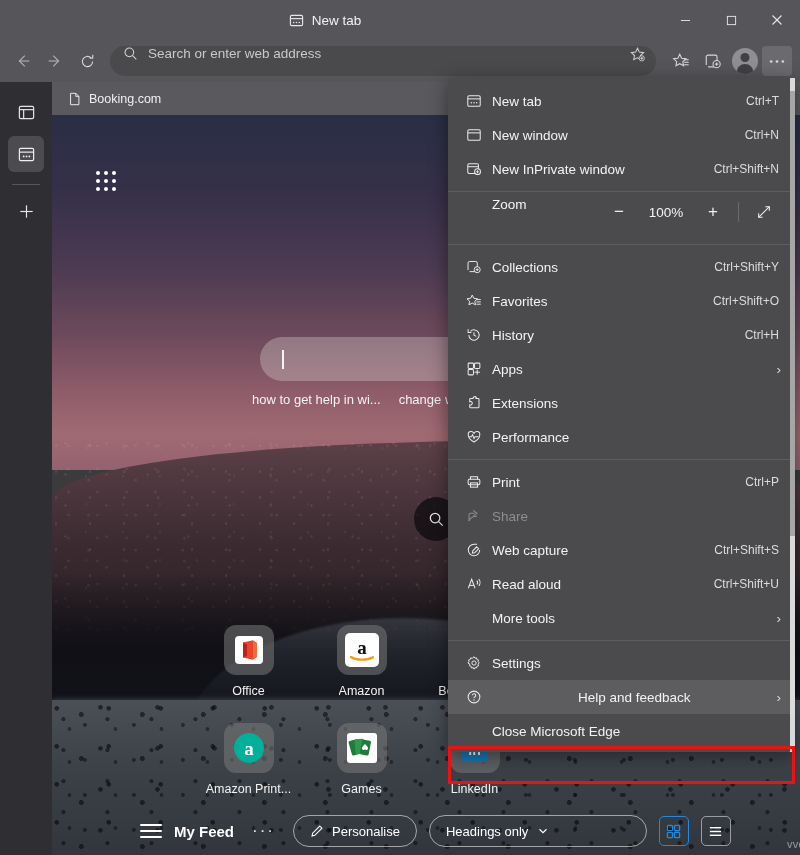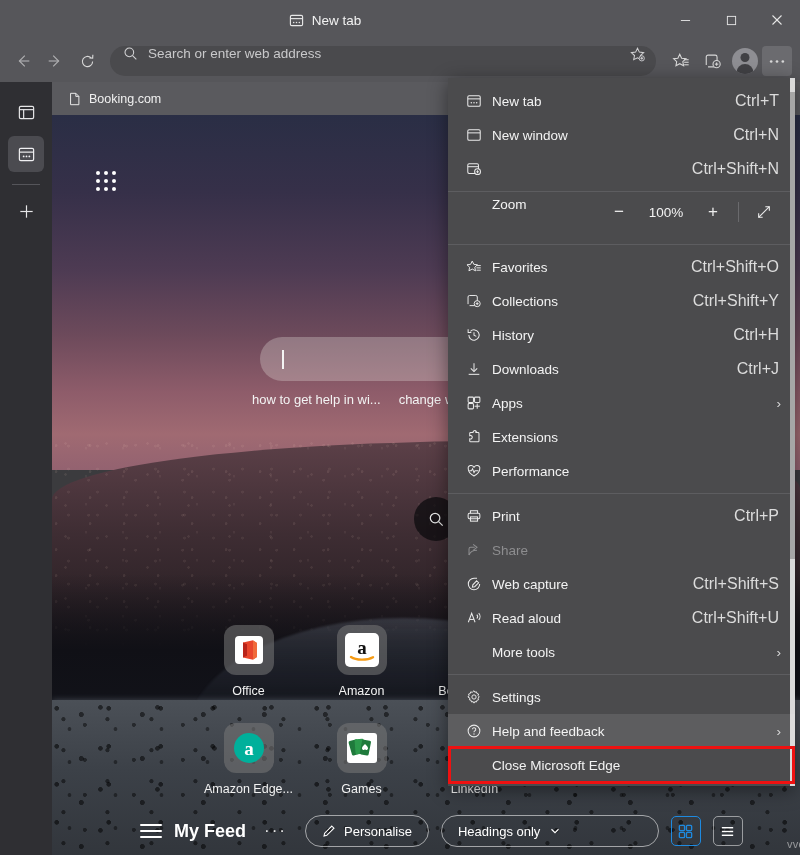--- a/index.html
+++ b/index.html
@@ -206,21 +206,21 @@
   }
 
   
   .feedbar {
     position: absolute; left: 52px; bottom: 0; width: 748px; height: 48px;
     display: flex; align-items: center; gap: 12px; padding-left: 36px;
     color: #fff;
   }
   .hamb { width: 22px; display: flex; flex-direction: column; gap: 4px; }
   .hamb i { display: block; height: 2px; background: #fff; border-radius: 1px; }
-  .feed-title { font-size: 18px; font-weight: 700; }
+  .feed-title { font-size: 15px; font-weight: 700; }
   .feed-dots { color: #e6e6e6; font-size: 17px; letter-spacing: 2px; padding: 0 6px; }
   .pill {
     height: 32px; border: 1px solid rgba(255,255,255,.55); border-radius: 16px;
     display: flex; align-items: center; gap: 8px; padding: 0 16px;
     font-size: 13px; color: #fff; white-space: nowrap;
   }
   .pill.wide { min-width: 218px; }
   .sqbtn {
     width: 30px; height: 30px; border-radius: 5px;
     border: 1px solid rgba(255,255,255,.5);
@@ -240,37 +240,37 @@
     padding: 6px 0 4px;
     z-index: 40;
   }
   .mrow {
     height: 34px; display: flex; align-items: center;
     padding: 0 14px 0 18px; color: #f3f3f3; font-size: 13.5px;
     position: relative;
   }
   .mrow .micon { width: 26px; flex: 0 0 26px; display: flex; align-items: center; color: #eaeaea; }
   .mrow .mlabel { flex: 1 1 auto; }
-  .mrow .maccel { color: #dcdcdc; font-size: 16px; margin-left: auto; padding-right: 2px; }
+  .mrow .maccel { color: #dcdcdc; font-size: 12px; margin-left: auto; padding-right: 2px; }
   .mrow .mchev { color: #d8d8d8; margin-left: auto; }
   .mrow.disabled { color: #8d8d8f; }
   .mrow.disabled .micon { color: #8d8d8f; }
   .msep { height: 1px; background: #5d5d60; margin: 5px 0; }
   .zoomrow {
     height: 42px; display: flex; align-items: flex-start;
     padding: 0 14px 0 18px; color: #f3f3f3; font-size: 13.5px;
   }
   .zoomrow .zlabel { flex: 0 0 auto; padding-left: 26px; }
   .zctl { margin-left: auto; display: flex; align-items: center; gap: 2px; }
   .zbtn { width: 34px; height: 30px; display: flex; align-items: center; justify-content: center;
     border-radius: 4px; color: #ededed; font-size: 17px; }
   .zval { width: 56px; text-align: center; font-size: 13.5px; }
   .zdiv { width: 1px; height: 20px; background: #6a6a6d; margin: 0 6px; }
   .mrow.nosub .mlabel { padding-left: 26px; }
-  .highlight-row { background: rgba(255,255,255,.10); }
+  .highlight-row { background: rgba(255,255,255,.10); text-align: center; }
   .redbox {
     position: absolute; left: 0; top: 636px; width: 347px; height: 38px;
     border: 3px solid #ee1111; z-index: 60; pointer-events: none;
   }
   .mscroll {
     position: absolute; right: 0; top: 0; width: 5px; height: 100%;
     background: #d9d9d9;
   }
   .mscroll i {
     position: absolute; left: 0; top: 2%; width: 5px; height: 66%;
@@ -513,21 +513,21 @@
         <div class="tile-label">Booking.com</div>
       </div>
 
       <div class="tile">
         <div class="tile-icon">
           <svg width="32" height="32" viewBox="0 0 32 32">
             <circle cx="16" cy="16" r="15" fill="#00b09b"></circle>
             <text x="16" y="23" font-family="Liberation Serif, serif" font-size="19" font-weight="700" fill="#fff" text-anchor="middle">a</text>
           </svg>
         </div>
-        <div class="tile-label">Amazon Edge...</div>
+        <div class="tile-label">Amazon Print...</div>
       </div>
 
       <div class="tile">
         <div class="tile-icon">
           <svg width="30" height="30" viewBox="0 0 30 30">
             <rect width="30" height="30" rx="3" fill="#ffffff"></rect>
             <g transform="translate(3,3)">
               <rect x="0" y="4" width="9" height="15" rx="1.5" fill="#1f7a3c" transform="rotate(-16 4.5 11)"></rect>
               <rect x="5" y="3" width="9" height="15" rx="1.5" fill="#2c9a4c" transform="rotate(-4 9.5 10)"></rect>
               <rect x="11" y="4" width="9" height="15" rx="1.5" fill="#1f7a3c" transform="rotate(11 15 11)"></rect>
@@ -623,20 +623,21 @@
     </div>
     <div class="mrow">
       <span class="micon">
         <svg width="16" height="16" viewBox="0 0 18 18" fill="none" stroke="currentColor" stroke-width="1.15">
           <rect x="2" y="3" width="12" height="11" rx="1.5"></rect>
             <line x1="2" y1="6.4" x2="14" y2="6.4"></line>
           <circle cx="13" cy="12" r="3.3" fill="#4b4b4d" stroke="currentColor"></circle>
             <path d="M13 10.3v3.4M11.6 12h2.8"></path>
         </svg>
       </span>
+      <span class="mlabel">New InPrivate window</span>
       <span class="maccel">Ctrl+Shift+N</span>
     </div>
 
     <div class="msep"></div>
 
     <div class="zoomrow">
       <span class="zlabel">Zoom</span>
       <span class="zctl">
         <span class="zbtn">−</span>
         <span class="zval">100%</span>
@@ -650,63 +651,52 @@
           </svg>
         </span>
       </span>
     </div>
 
     <div class="msep"></div>
 
     <div class="mrow">
       <span class="micon">
         <svg width="16" height="16" viewBox="0 0 18 18" fill="none" stroke="currentColor" stroke-width="1.1">
-          <path d="M7 2.3l1.8 3.7 4.1.5-3 2.8.8 4-3.7-2-3.7 2 .8-4-3-2.8 4.1-.5z"></path>
-          <line x1="11.8" y1="7.4" x2="16.6" y2="7.4"></line>
-            <line x1="11.8" y1="10" x2="16.6" y2="10"></line>
-            <line x1="11.8" y1="12.6" x2="16.6" y2="12.6"></line>
-        </svg>
-      </span>
-      <span class="mlabel">Favorites</span>
-      <span class="maccel">Ctrl+Shift+O</span>
-    </div>
-    <div class="mrow">
-      <span class="micon">
-        <svg width="16" height="16" viewBox="0 0 18 18" fill="none" stroke="currentColor" stroke-width="1.1">
           <path d="M4 2.8h7a1.7 1.7 0 0 1 1.7 1.7v8a1.7 1.7 0 0 1-1.7 1.7H4"></path>
           <path d="M4 2.8A1.7 1.7 0 0 0 2.3 4.5v8"></path>
           <circle cx="12.6" cy="12" r="3.4" fill="#4b4b4d" stroke="currentColor"></circle>
           <line x1="12.6" y1="10.4" x2="12.6" y2="13.6"></line>
             <line x1="11" y1="12" x2="14.2" y2="12"></line>
         </svg>
       </span>
       <span class="mlabel">Collections</span>
       <span class="maccel">Ctrl+Shift+Y</span>
     </div>
     <div class="mrow">
       <span class="micon">
+        <svg width="16" height="16" viewBox="0 0 18 18" fill="none" stroke="currentColor" stroke-width="1.1">
+          <path d="M7 2.3l1.8 3.7 4.1.5-3 2.8.8 4-3.7-2-3.7 2 .8-4-3-2.8 4.1-.5z"></path>
+          <line x1="11.8" y1="7.4" x2="16.6" y2="7.4"></line>
+            <line x1="11.8" y1="10" x2="16.6" y2="10"></line>
+            <line x1="11.8" y1="12.6" x2="16.6" y2="12.6"></line>
+        </svg>
+      </span>
+      <span class="mlabel">Favorites</span>
+      <span class="maccel">Ctrl+Shift+O</span>
+    </div>
+    <div class="mrow">
+      <span class="micon">
         <svg width="16" height="16" viewBox="0 0 18 18" fill="none" stroke="currentColor" stroke-width="1.15">
           <path d="M3.2 9a5.8 5.8 0 1 0 1.8-4.2"></path>
             <polyline points="2.4,2.6 2.4,6.2 6,6.2"></polyline>
             <polyline points="9,5.8 9,9.2 11.6,10.6"></polyline>
         </svg>
       </span>
       <span class="mlabel">History</span>
       <span class="maccel">Ctrl+H</span>
-    </div>
-    <div class="mrow">
-      <span class="micon">
-        <svg width="16" height="16" viewBox="0 0 18 18" fill="none" stroke="currentColor" stroke-width="1.15">
-          <line x1="9" y1="2.6" x2="9" y2="11.6"></line>
-            <polyline points="5.4,8.2 9,11.8 12.6,8.2"></polyline>
-            <line x1="3" y1="15" x2="15" y2="15"></line>
-        </svg>
-      </span>
-      <span class="mlabel">Downloads</span>
-      <span class="maccel">Ctrl+J</span>
     </div>
     <div class="mrow">
       <span class="micon">
         <svg width="16" height="16" viewBox="0 0 18 18" fill="none" stroke="currentColor" stroke-width="1.15">
           <rect x="2.4" y="2.4" width="6" height="6" rx="1"></rect>
             <rect x="9.6" y="2.4" width="6" height="6" rx="1"></rect>
           <rect x="2.4" y="9.6" width="6" height="6" rx="1"></rect>
             <line x1="12.6" y1="9.6" x2="12.6" y2="15.6"></line>
             <line x1="9.6" y1="12.6" x2="15.6" y2="12.6"></line>
         </svg>

